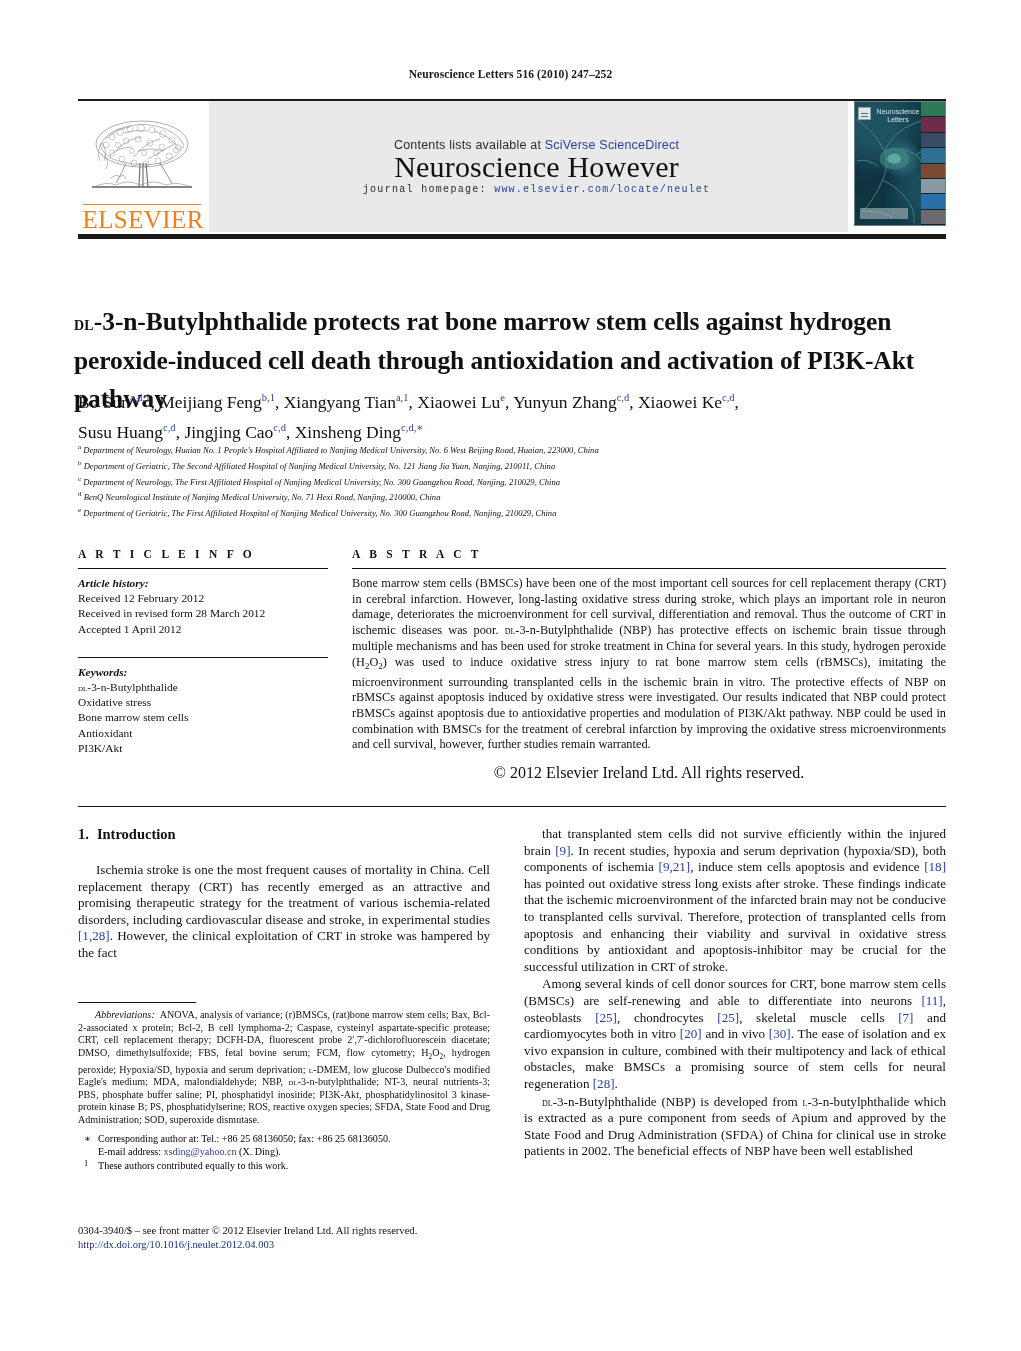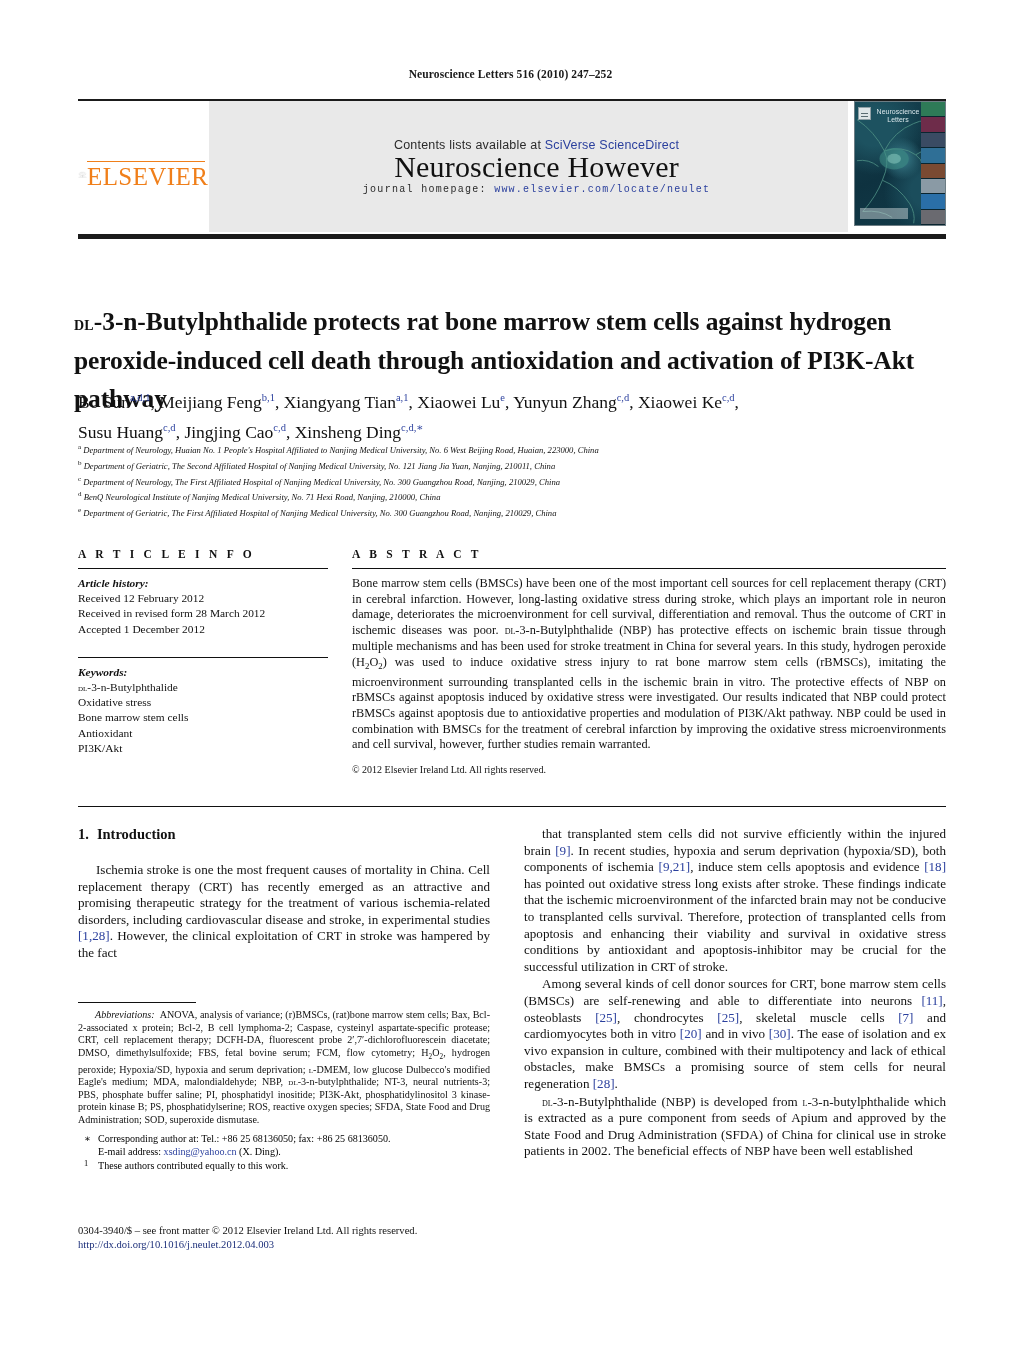--- a/index.html
+++ b/index.html
@@ -41,21 +41,22 @@
     width: 868px;
     border-top: 2.5px solid #1b1b1b;
     display: flex;
     align-items: stretch;
     height: 131px;
   }
   .elsevier-box {
     width: 127px;
     flex: 0 0 127px;
     display: flex;
-    justify-content: center;
+    flex-direction: column;
+    justify-content: space-between;
     align-items: center;
     padding-top: 16px;
     box-sizing: border-box;
   }
   .tree-svg { display:block; }
   .elsevier-word {
     font-family: "Liberation Serif", serif;
     font-size: 25px;
     color: #f07f1a;
     letter-spacing: 0.4px;
@@ -223,22 +224,22 @@
   .hr-thin2 { border-top: 1.1px solid #111; margin: 6px 0 7px 0; height:0; }
 
   .abstract-text {
     font-size: 12.3px;
     line-height: 15.7px;
     text-align: justify;
     color: #111;
     margin-top: 1px;
   }
   .copyright {
-    text-align: left;
-    font-size: 10px;
+    text-align: center;
+    font-size: 16px;
     margin-top: 11px;
     color: #111;
   }
   .abs-bottom-rule {
     position: absolute;
     left: 78px; top: 806px;
     width: 868px;
     height: 1.4px;
     background: #111;
   }
@@ -438,21 +439,21 @@
     <div><sup>e</sup> <span>Department of Geriatric, The First Affiliated Hospital of Nanjing Medical University, No. 300 Guangzhou Road, Nanjing, 210029, China</span></div>
   </div>
 
   <div class="info-col">
     <div class="sec-head">A R T I C L E  I N F O</div>
     <div class="hr-thin"></div>
     <div class="info-block">
       <span class="lbl">Article history:</span>
       <div>Received 12 February 2012</div>
       <div>Received in revised form 28 March 2012</div>
-      <div>Accepted 1 December 2012</div>
+      <div>Accepted 1 April 2012</div>
     </div>
     <div class="info-gap"></div>
     <div class="hr-thin2"></div>
     <div class="info-block">
       <span class="lbl">Keywords:</span>
       <div><span style="font-variant:small-caps;font-size:0.92em">dl</span>-3-n-Butylphthalide</div>
       <div>Oxidative stress</div>
       <div>Bone marrow stem cells</div>
       <div>Antioxidant</div>
       <div>PI3K/Akt</div>

